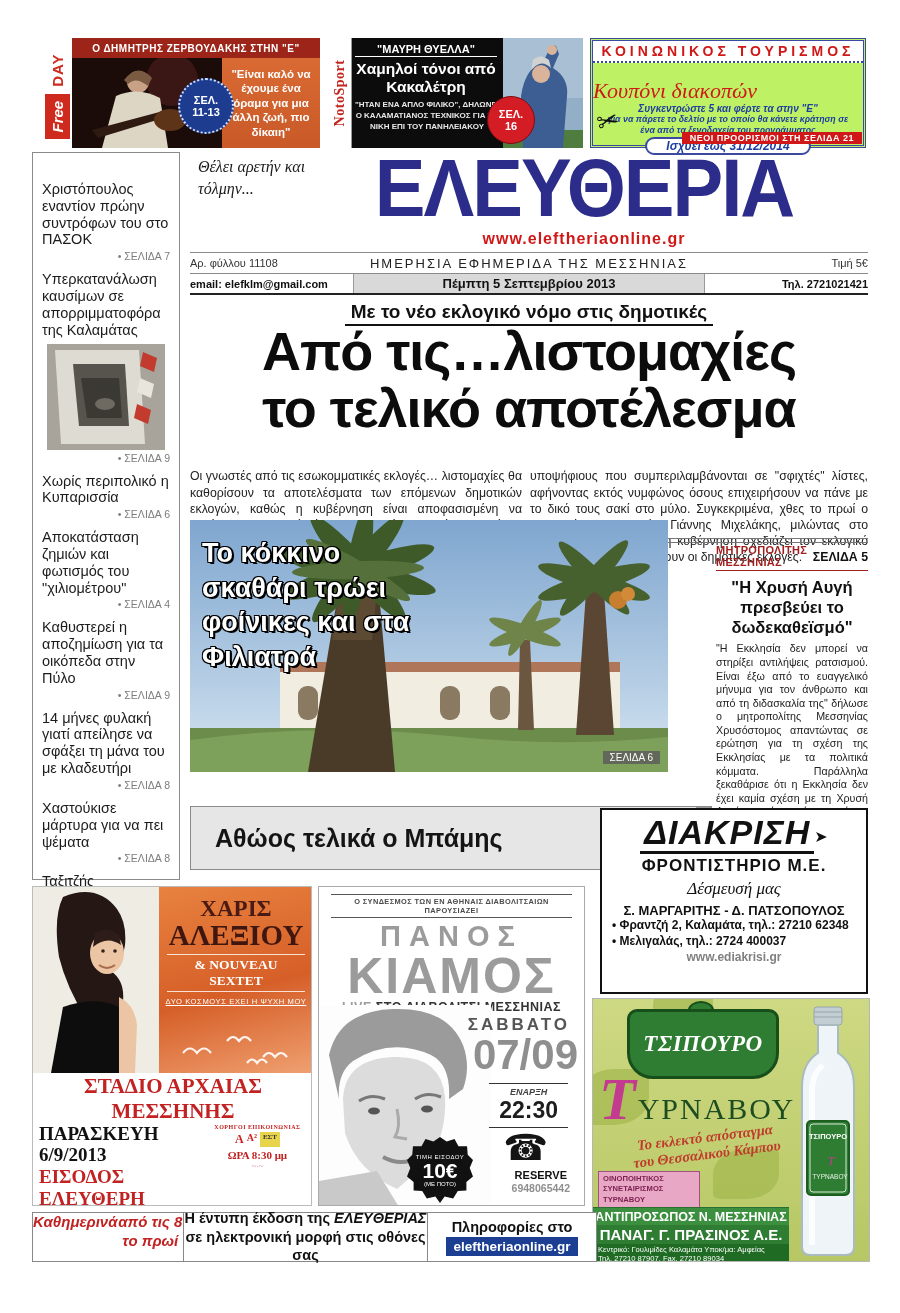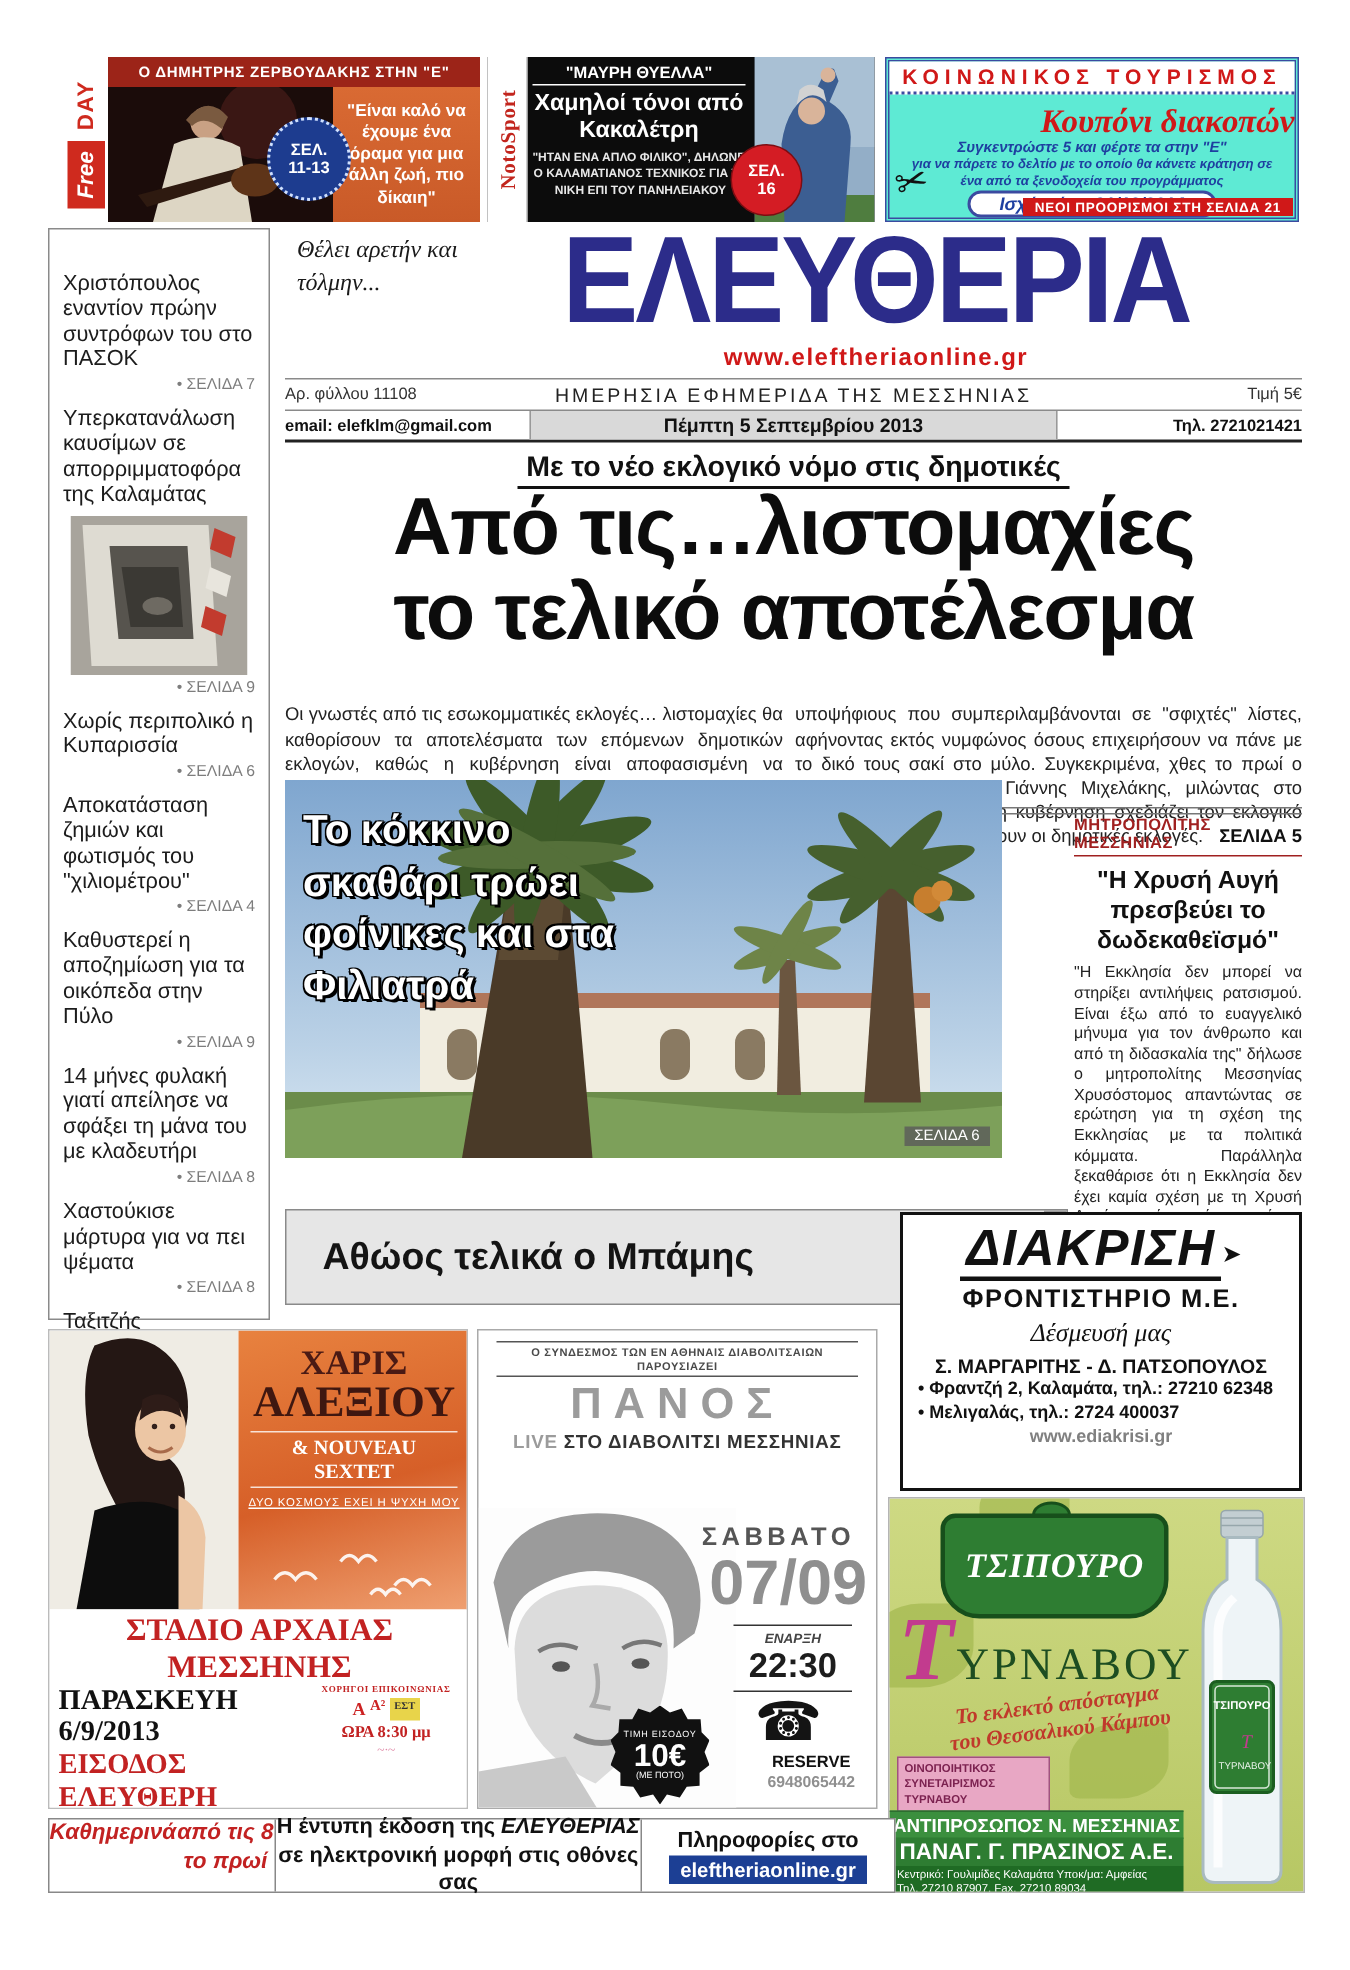--- a/index.html
+++ b/index.html
@@ -27,25 +27,25 @@
   .ad2-strip{position:absolute;left:0;top:0;width:26px;height:110px;background:#fff;border-right:1px solid #999}
   .ns-brand{color:#c2251d;font-weight:bold;font-size:14px;font-family:"Liberation Serif",serif;letter-spacing:.5px}
   .ad2-kicker{position:absolute;left:30px;top:5px;width:142px;text-align:center;color:#fff;font-weight:bold;font-size:11px;
               border-bottom:1px solid #fff;padding-bottom:1px}
   .ad2-title{position:absolute;left:30px;top:22px;width:142px;text-align:center;color:#fff;font-weight:bold;font-size:15.5px;line-height:1.15}
   .ad2-sub{position:absolute;left:28px;top:62px;width:148px;text-align:center;color:#e8e8e8;font-weight:bold;font-size:8px;line-height:1.35}
   .ad2-photo{position:absolute;left:178px;top:0;width:80px;height:110px}
   .ad2-badge{position:absolute;left:162px;top:58px;width:46px;height:46px;border-radius:50%;background:#d41c24;color:#fff;
              display:flex;flex-direction:column;align-items:center;justify-content:center;font-weight:bold;font-size:11px;line-height:1.1;border:1px solid #7d0d12}
 
-  .ad3{left:590px;top:38px;width:276px;height:110px;background:#5eead4;border:3px double #3b4aa0;box-sizing:border-box}
+  .ad3{left:590px;top:38px;width:276px;height:110px;background:#bef264;border:3px double #3b4aa0;box-sizing:border-box}
   .ad3-header{height:20px;background:#fff;border-bottom:2px dotted #3b4aa0;display:flex;align-items:center;justify-content:center;
               color:#d01818;font-weight:900;font-size:14px;letter-spacing:4px}
-  .ad3-title{text-align:right;color:#d01818;font-weight:bold;font-style:italic;font-size:22px;
-             font-family:"Liberation Serif",serif;margin-top:6px;line-height:1.05}
+  .ad3-title{text-align:left;color:#d01818;font-weight:normal;font-style:italic;font-size:22px;
+             font-family:"Liberation Serif",serif;margin-top:16px;line-height:1.05}
   .ad3-l1{text-align:center;color:#1e3fa0;font-weight:bold;font-style:italic;font-size:10px;margin-top:1px}
   .ad3-l2{text-align:center;color:#1e3fa0;font-weight:bold;font-style:italic;font-size:8.8px;line-height:1.2;padding:0 14px}
   .ad3-oval{display:block;margin:2px auto 0;width:150px;text-align:center;border:2px solid #3b4aa0;border-radius:14px;background:#fff;
             color:#1e3fa0;font-weight:bold;font-style:italic;font-size:12px;padding:0 6px}
   .ad3-foot{position:absolute;right:1px;bottom:1px;background:#d01818;color:#fff;font-weight:bold;font-size:9px;padding:1px 8px;letter-spacing:.5px}
   .scissors{position:absolute;left:4px;bottom:8px;font-size:26px;color:#111;transform:rotate(-15deg)}
 
   
   .sidebar{left:32px;top:152px;width:148px;height:728px;border:1px solid #8a8a8a;box-sizing:border-box;padding:28px 9px;background:#fff}
   .sb-item{margin-bottom:9px}
@@ -468,20 +468,21 @@
           <div class="al-squig">~·~</div>
         </div>
       </div>
 
     </div>
   </div>
 
   <div class="abs kiamos">
     <div class="km-presenter">Ο ΣΥΝΔΕΣΜΟΣ ΤΩΝ ΕΝ ΑΘΗΝΑΙΣ ΔΙΑΒΟΛΙΤΣΑΙΩΝ ΠΑΡΟΥΣΙΑΖΕΙ</div>
     <div class="km-name1">ΠΑΝΟΣ</div>
+    <div class="km-name2">ΚΙΑΜΟΣ</div>
     <div class="km-live">
       <span class="lw">LIVE</span><span class="lt"> ΣΤΟ ΔΙΑΒΟΛΙΤΣΙ ΜΕΣΣΗΝΙΑΣ</span>
     </div>
     <svg class="km-photo" viewBox="0 0 172 202" preserveAspectRatio="none">
       <rect width="172" height="202" fill="#fdfdfd"></rect>
       <path d="M10 50 q10 -44 64 -46 q54 -2 70 36 q8 22 0 44 l-14 10 q2 -34 -18 -44 q-40 -18 -78 6 q-16 12 -14 38 Z" fill="#9b9b9b"></path>
       <path d="M24 94 q2 -40 50 -42 q48 -2 52 40 q2 38 -18 66 l-30 26 q-40 -18 -52 -56 Z" fill="#dcdcdc"></path>
       <path d="M40 96 q12 -8 26 -2" stroke="#777" stroke-width="3" fill="none"></path>
       <path d="M96 94 q12 -8 26 -2" stroke="#777" stroke-width="3" fill="none"></path>
       <ellipse cx="55" cy="106" rx="6" ry="3.5" fill="#555"></ellipse>

